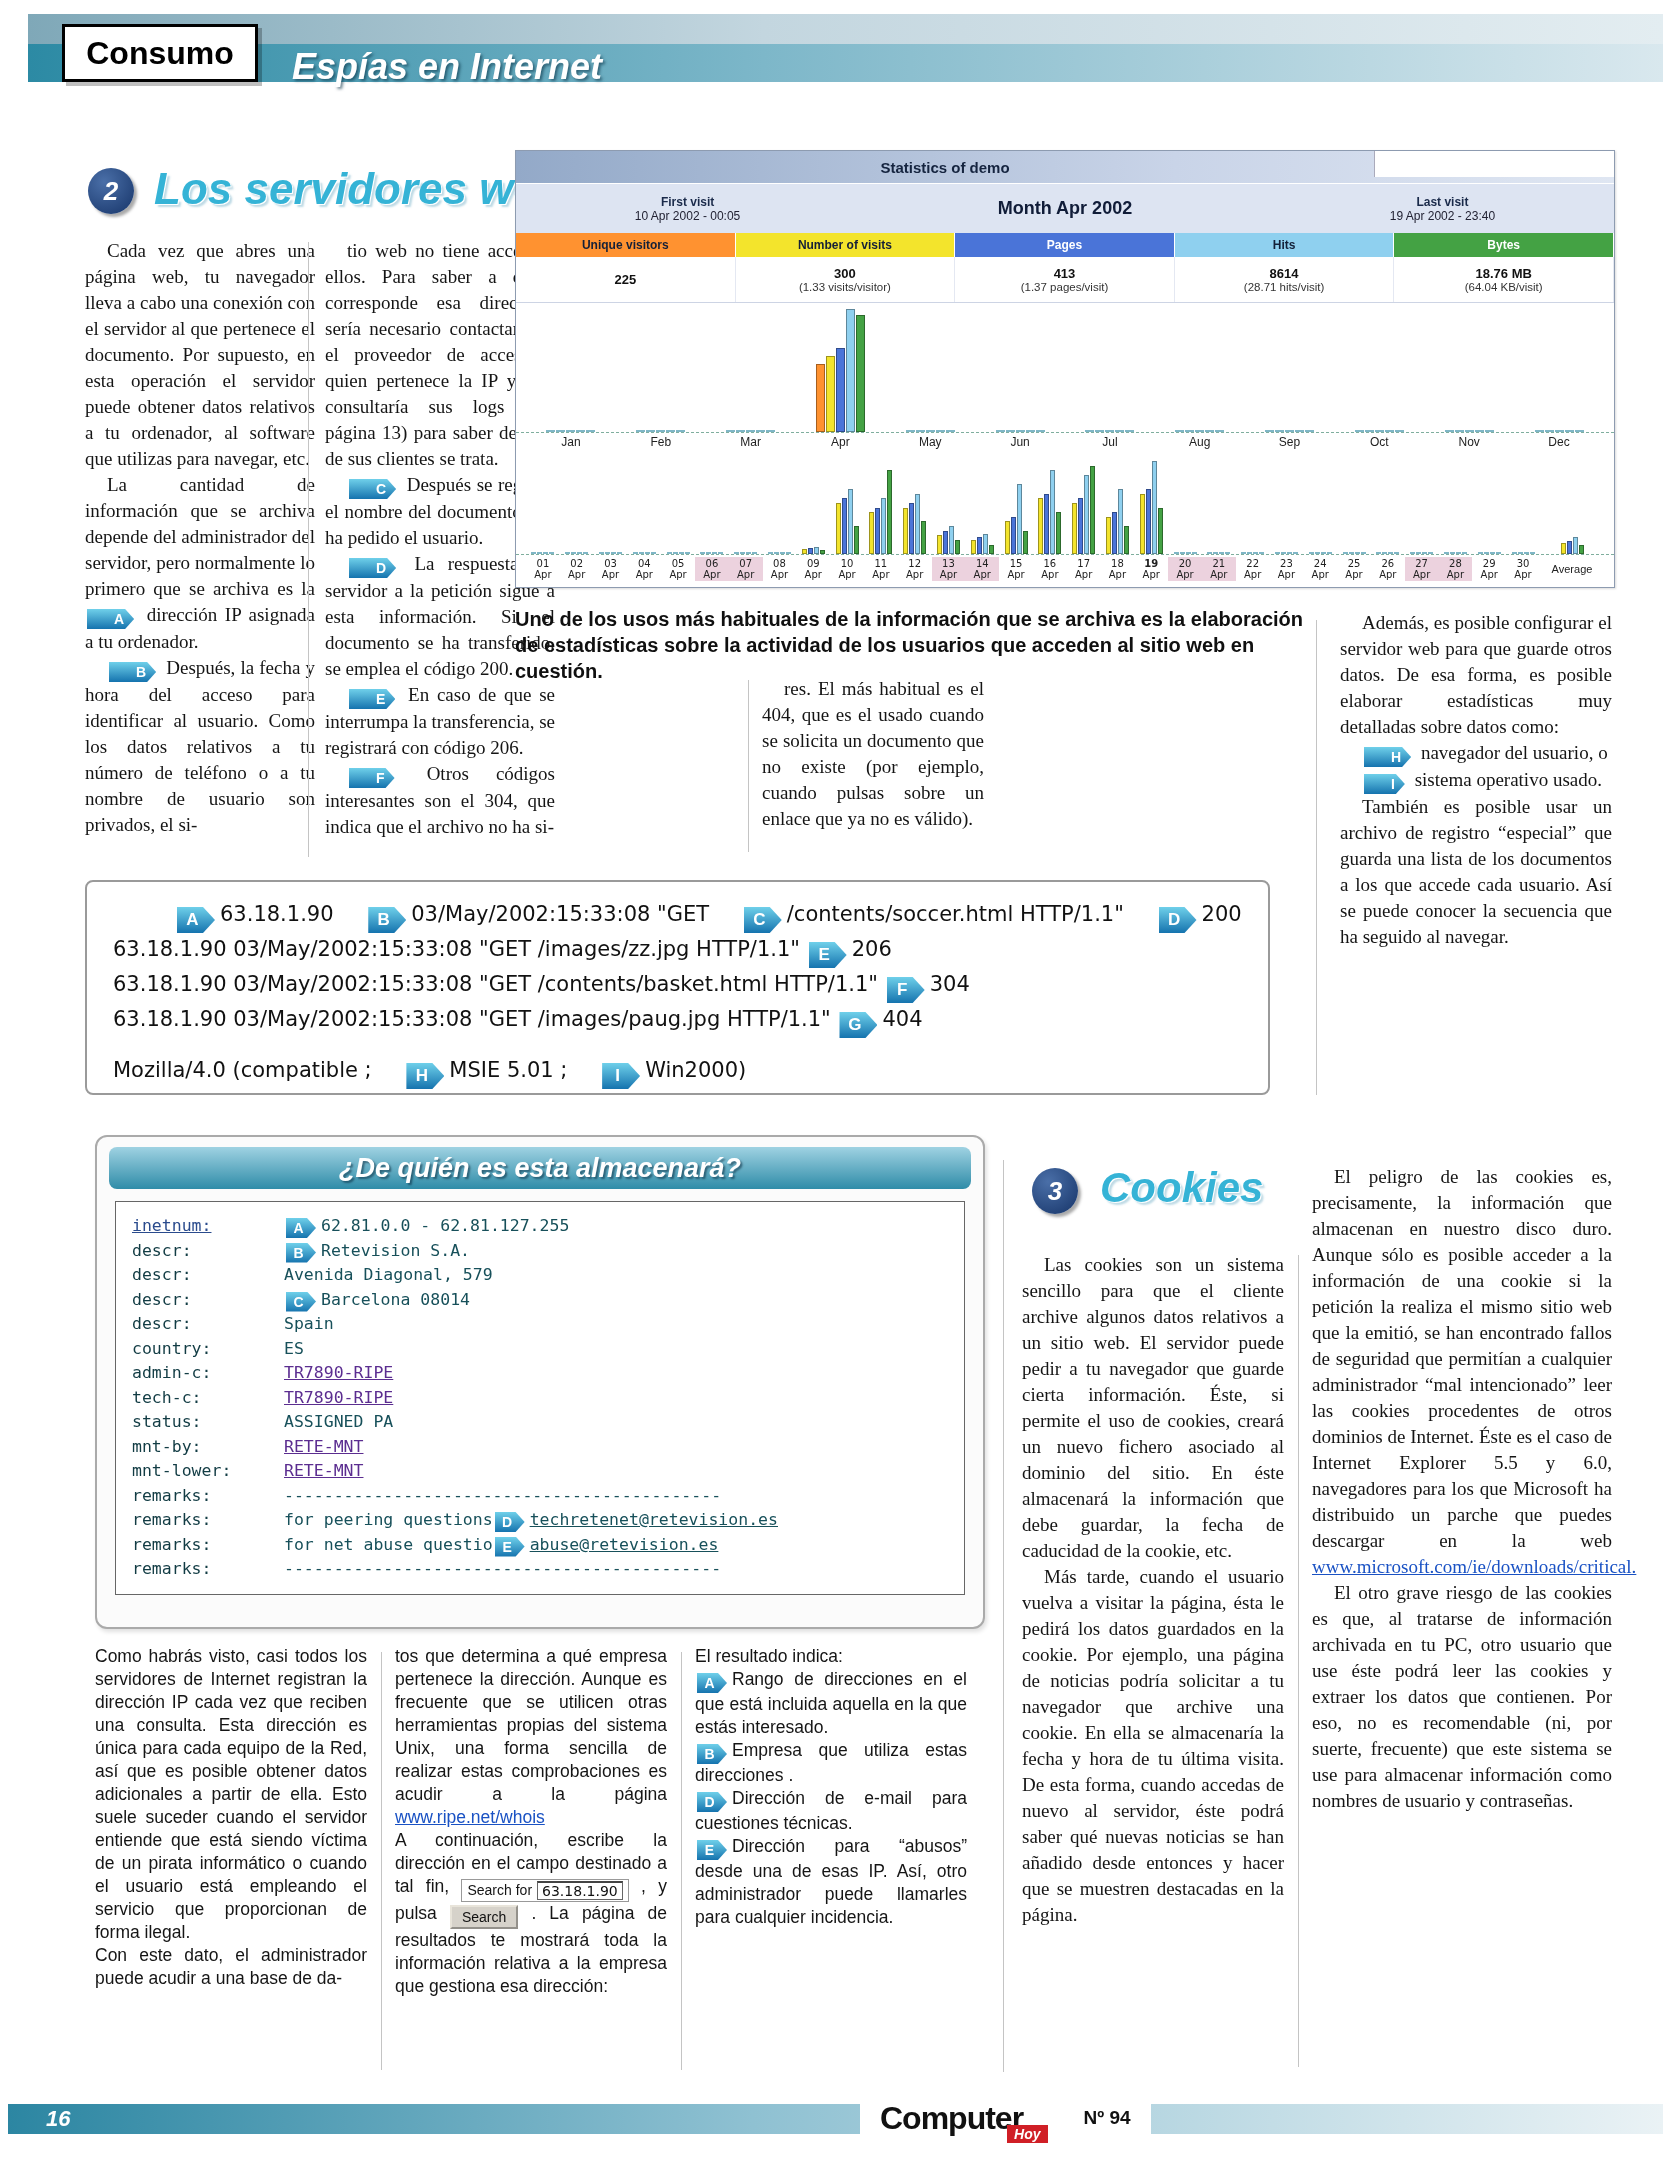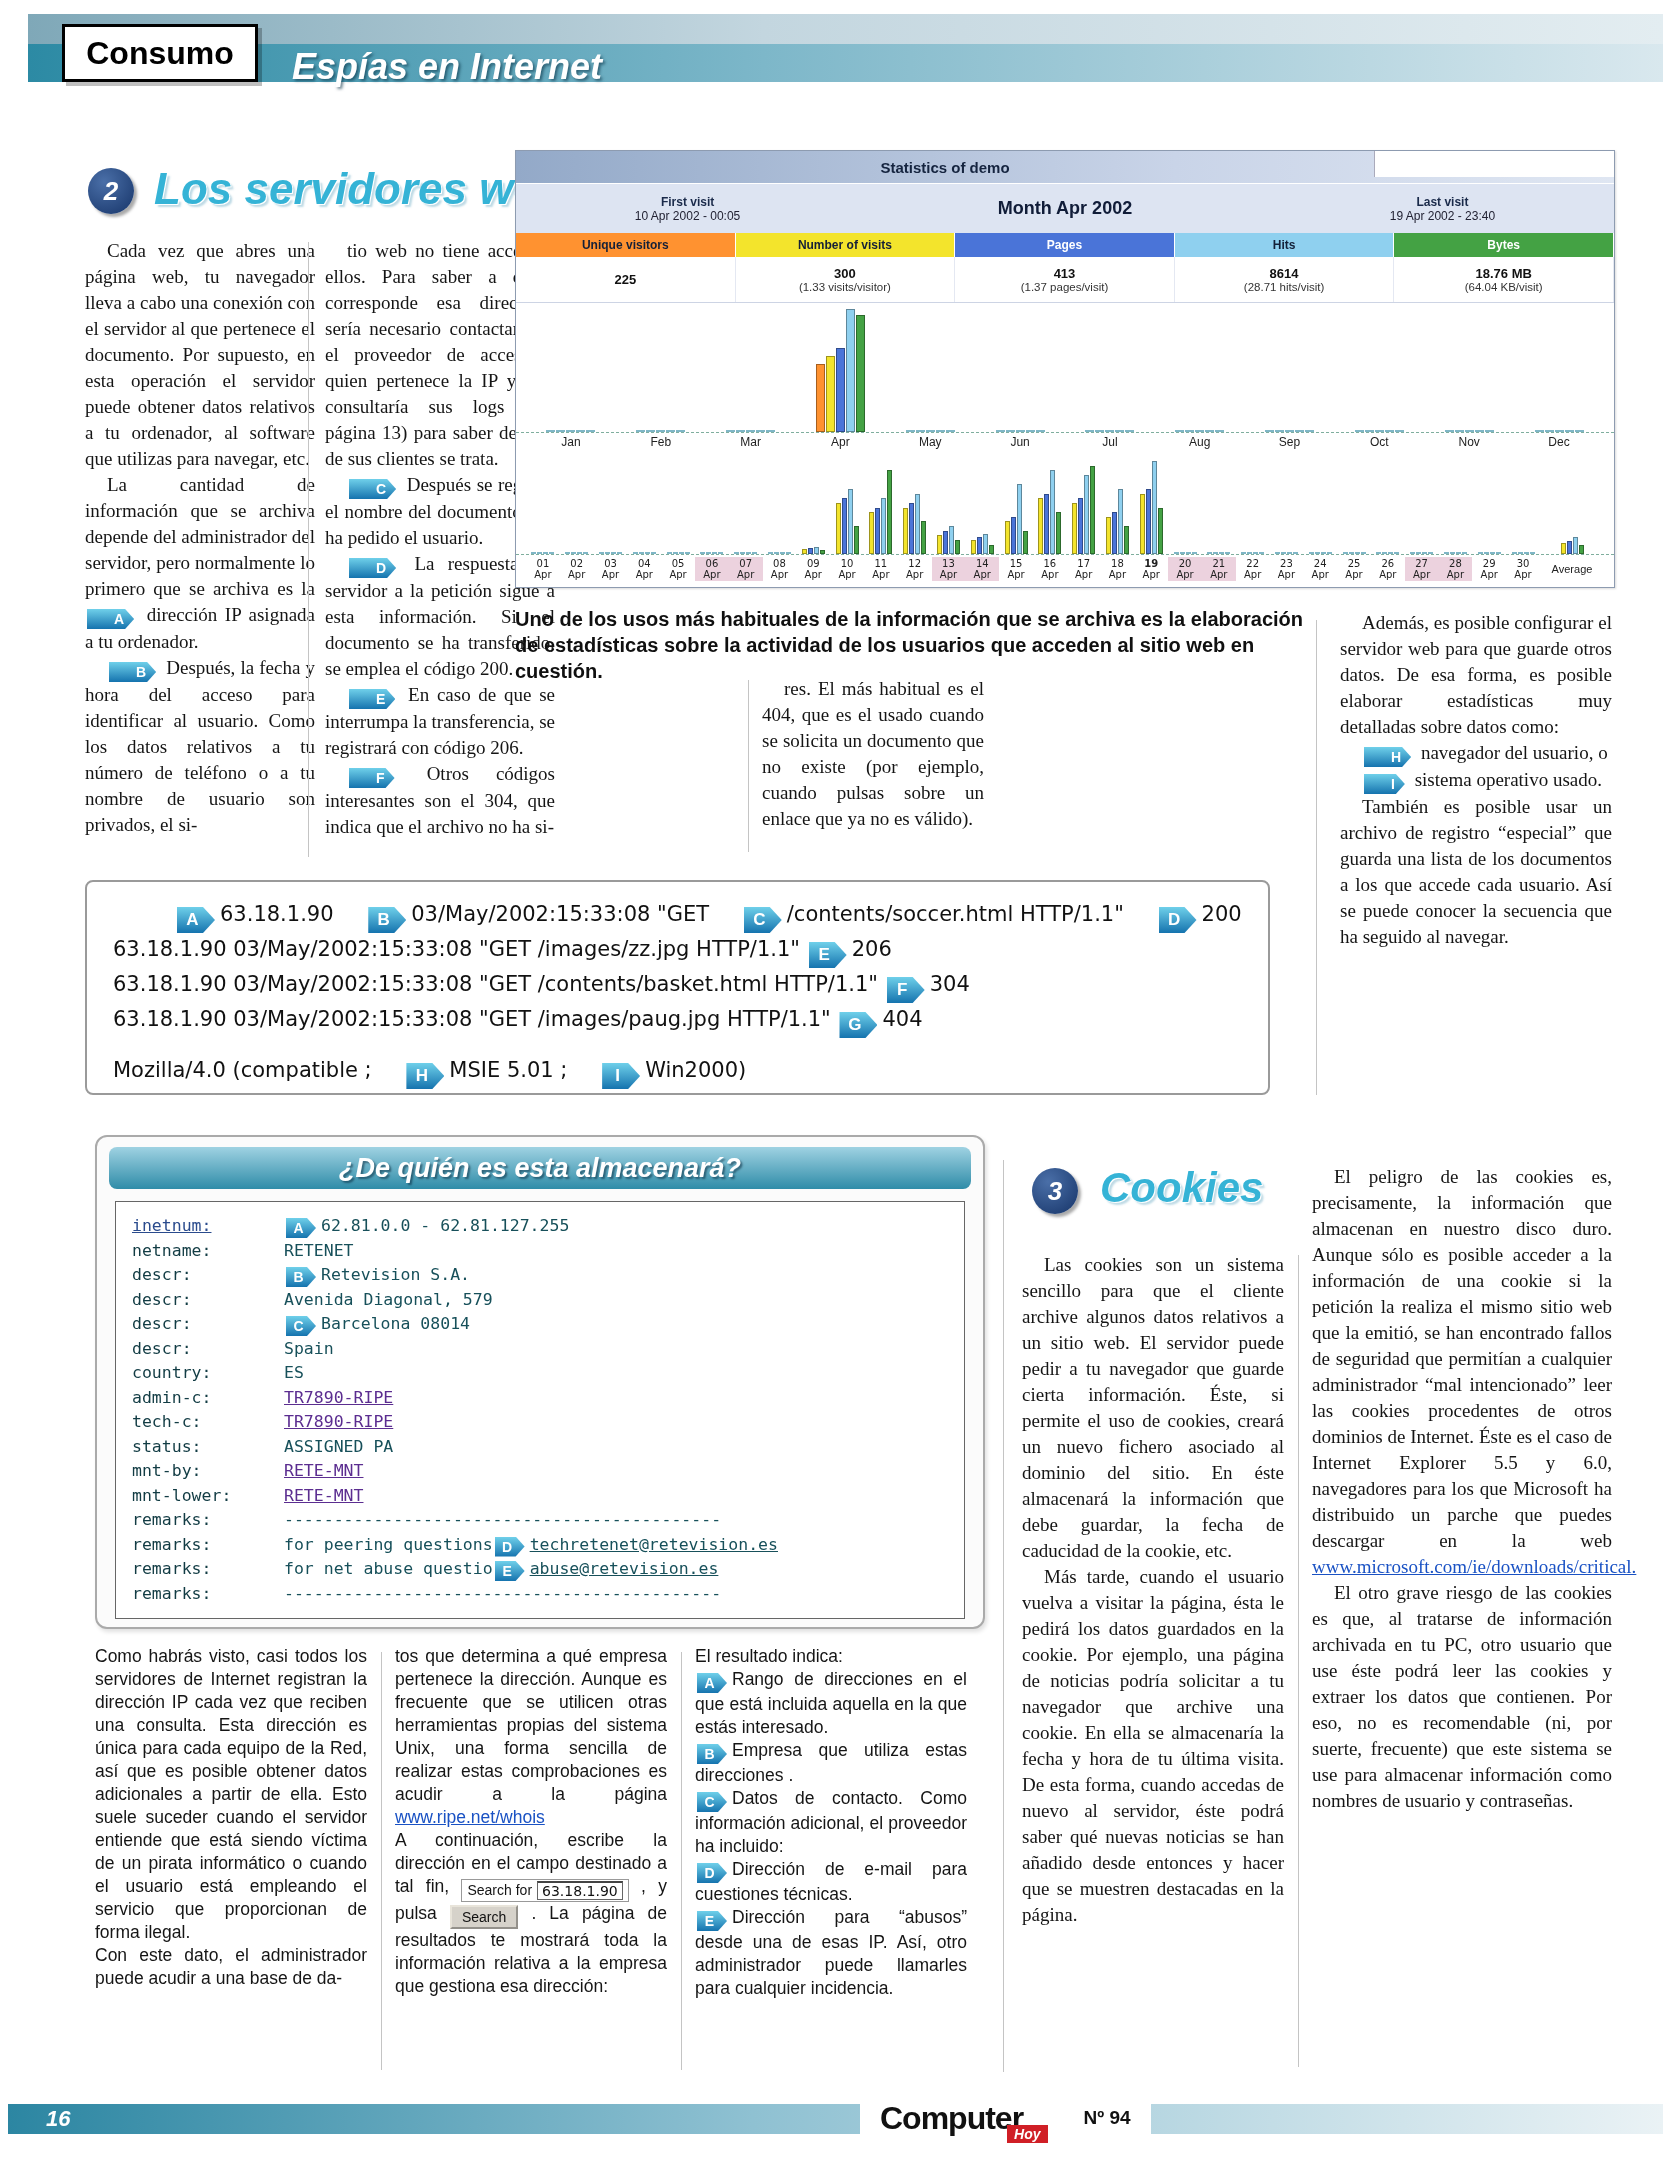--- a/index.html
+++ b/index.html
@@ -685,21 +685,20 @@
       <span>Mozilla/4.0 (compatible ;</span><span class="gap"></span>
       <span class="flag lg">H</span><span>MSIE 5.01 ;</span><span class="gap"></span>
       <span class="flag lg">I</span><span>Win2000)</span>
     </div>
   </div>
 
   <div id="whoisBox">
     <div id="whoisTitle">¿De quién es esta almacenará?</div>
     <div id="whoisInner">
       <div class="wrow"><span class="wlab u">inetnum:</span><span class="flag">A</span><span>62.81.0.0 - 62.81.127.255</span></div>
-      <div class="wrow"><span class="wlab">netname:</span><span>RETENET</span></div>
       <div class="wrow"><span class="wlab">descr:</span><span class="flag">B</span><span>Retevision S.A.</span></div>
       <div class="wrow"><span class="wlab">descr:</span><span>Avenida Diagonal, 579</span></div>
       <div class="wrow"><span class="wlab">descr:</span><span class="flag">C</span><span>Barcelona 08014</span></div>
       <div class="wrow"><span class="wlab">descr:</span><span>Spain</span></div>
       <div class="wrow"><span class="wlab">country:</span><span>ES</span></div>
       <div class="wrow"><span class="wlab">admin-c:</span><span class="wlink">TR7890-RIPE</span></div>
       <div class="wrow"><span class="wlab">tech-c:</span><span class="wlink">TR7890-RIPE</span></div>
       <div class="wrow"><span class="wlab">status:</span><span>ASSIGNED PA</span></div>
       <div class="wrow"><span class="wlab">mnt-by:</span><span class="wlink">RETE-MNT</span></div>
       <div class="wrow"><span class="wlab">mnt-lower:</span><span class="wlink">RETE-MNT</span></div>
@@ -729,21 +728,20 @@
       <span>, y pulsa</span>
       <span class="inline-btn">Search</span>
       <span>. La página de resultados te mostrará toda la información relativa a la empresa que gestiona esa dirección:</span>
     </p>
   </div>
   <div class="vsep" style="left:681px;top:1652px;height:418px;"></div>
   <div class="col sans" style="left:695px;top:1645px;width:272px;">
     <p><span>El resultado indica:</span></p>
     <p><span class="flag">A</span><span>Rango de direcciones en el que está incluida aquella en la que estás interesado.</span></p>
     <p><span class="flag">B</span><span>Empresa que utiliza estas direcciones .</span></p>
-    <p><span class="flag">C</span><span>Datos de contacto. Como información adicional, el proveedor ha incluido:</span></p>
     <p><span class="flag">D</span><span>Dirección de e-mail para cuestiones técnicas.</span></p>
     <p><span class="flag">E</span><span>Dirección para “abusos” desde una de esas IP. Así, otro administrador puede llamarles para cualquier incidencia.</span></p>
   </div>
 
   <div class="vsep" style="left:1003px;top:1160px;height:912px;"></div>
   <div class="badge" id="cookBadge">3</div>
   <div class="secTitle" id="cookTitle">Cookies</div>
   <div class="col" style="left:1022px;top:1252px;width:262px;">
     <p><span>Las cookies son un sistema sencillo para que el cliente archive algunos datos relativos a un sitio web. El servidor puede pedir a tu navegador que guarde cierta información. Éste, si permite el uso de cookies, creará un nuevo fichero asociado al dominio del sitio. En éste almacenará la información que debe guardar, la fecha de caducidad de la cookie, etc.</span></p>
     <p><span>Más tarde, cuando el usuario vuelva a visitar la página, ésta le pedirá los datos guardados en la cookie. Por ejemplo, una página de noticias podría solicitar a tu navegador que archive una cookie. En ella se almacenaría la fecha y hora de tu última visita. De esta forma, cuando accedas de nuevo al servidor, éste podrá saber qué nuevas noticias se han añadido desde entonces y hacer que se muestren destacadas en la página.</span></p>

